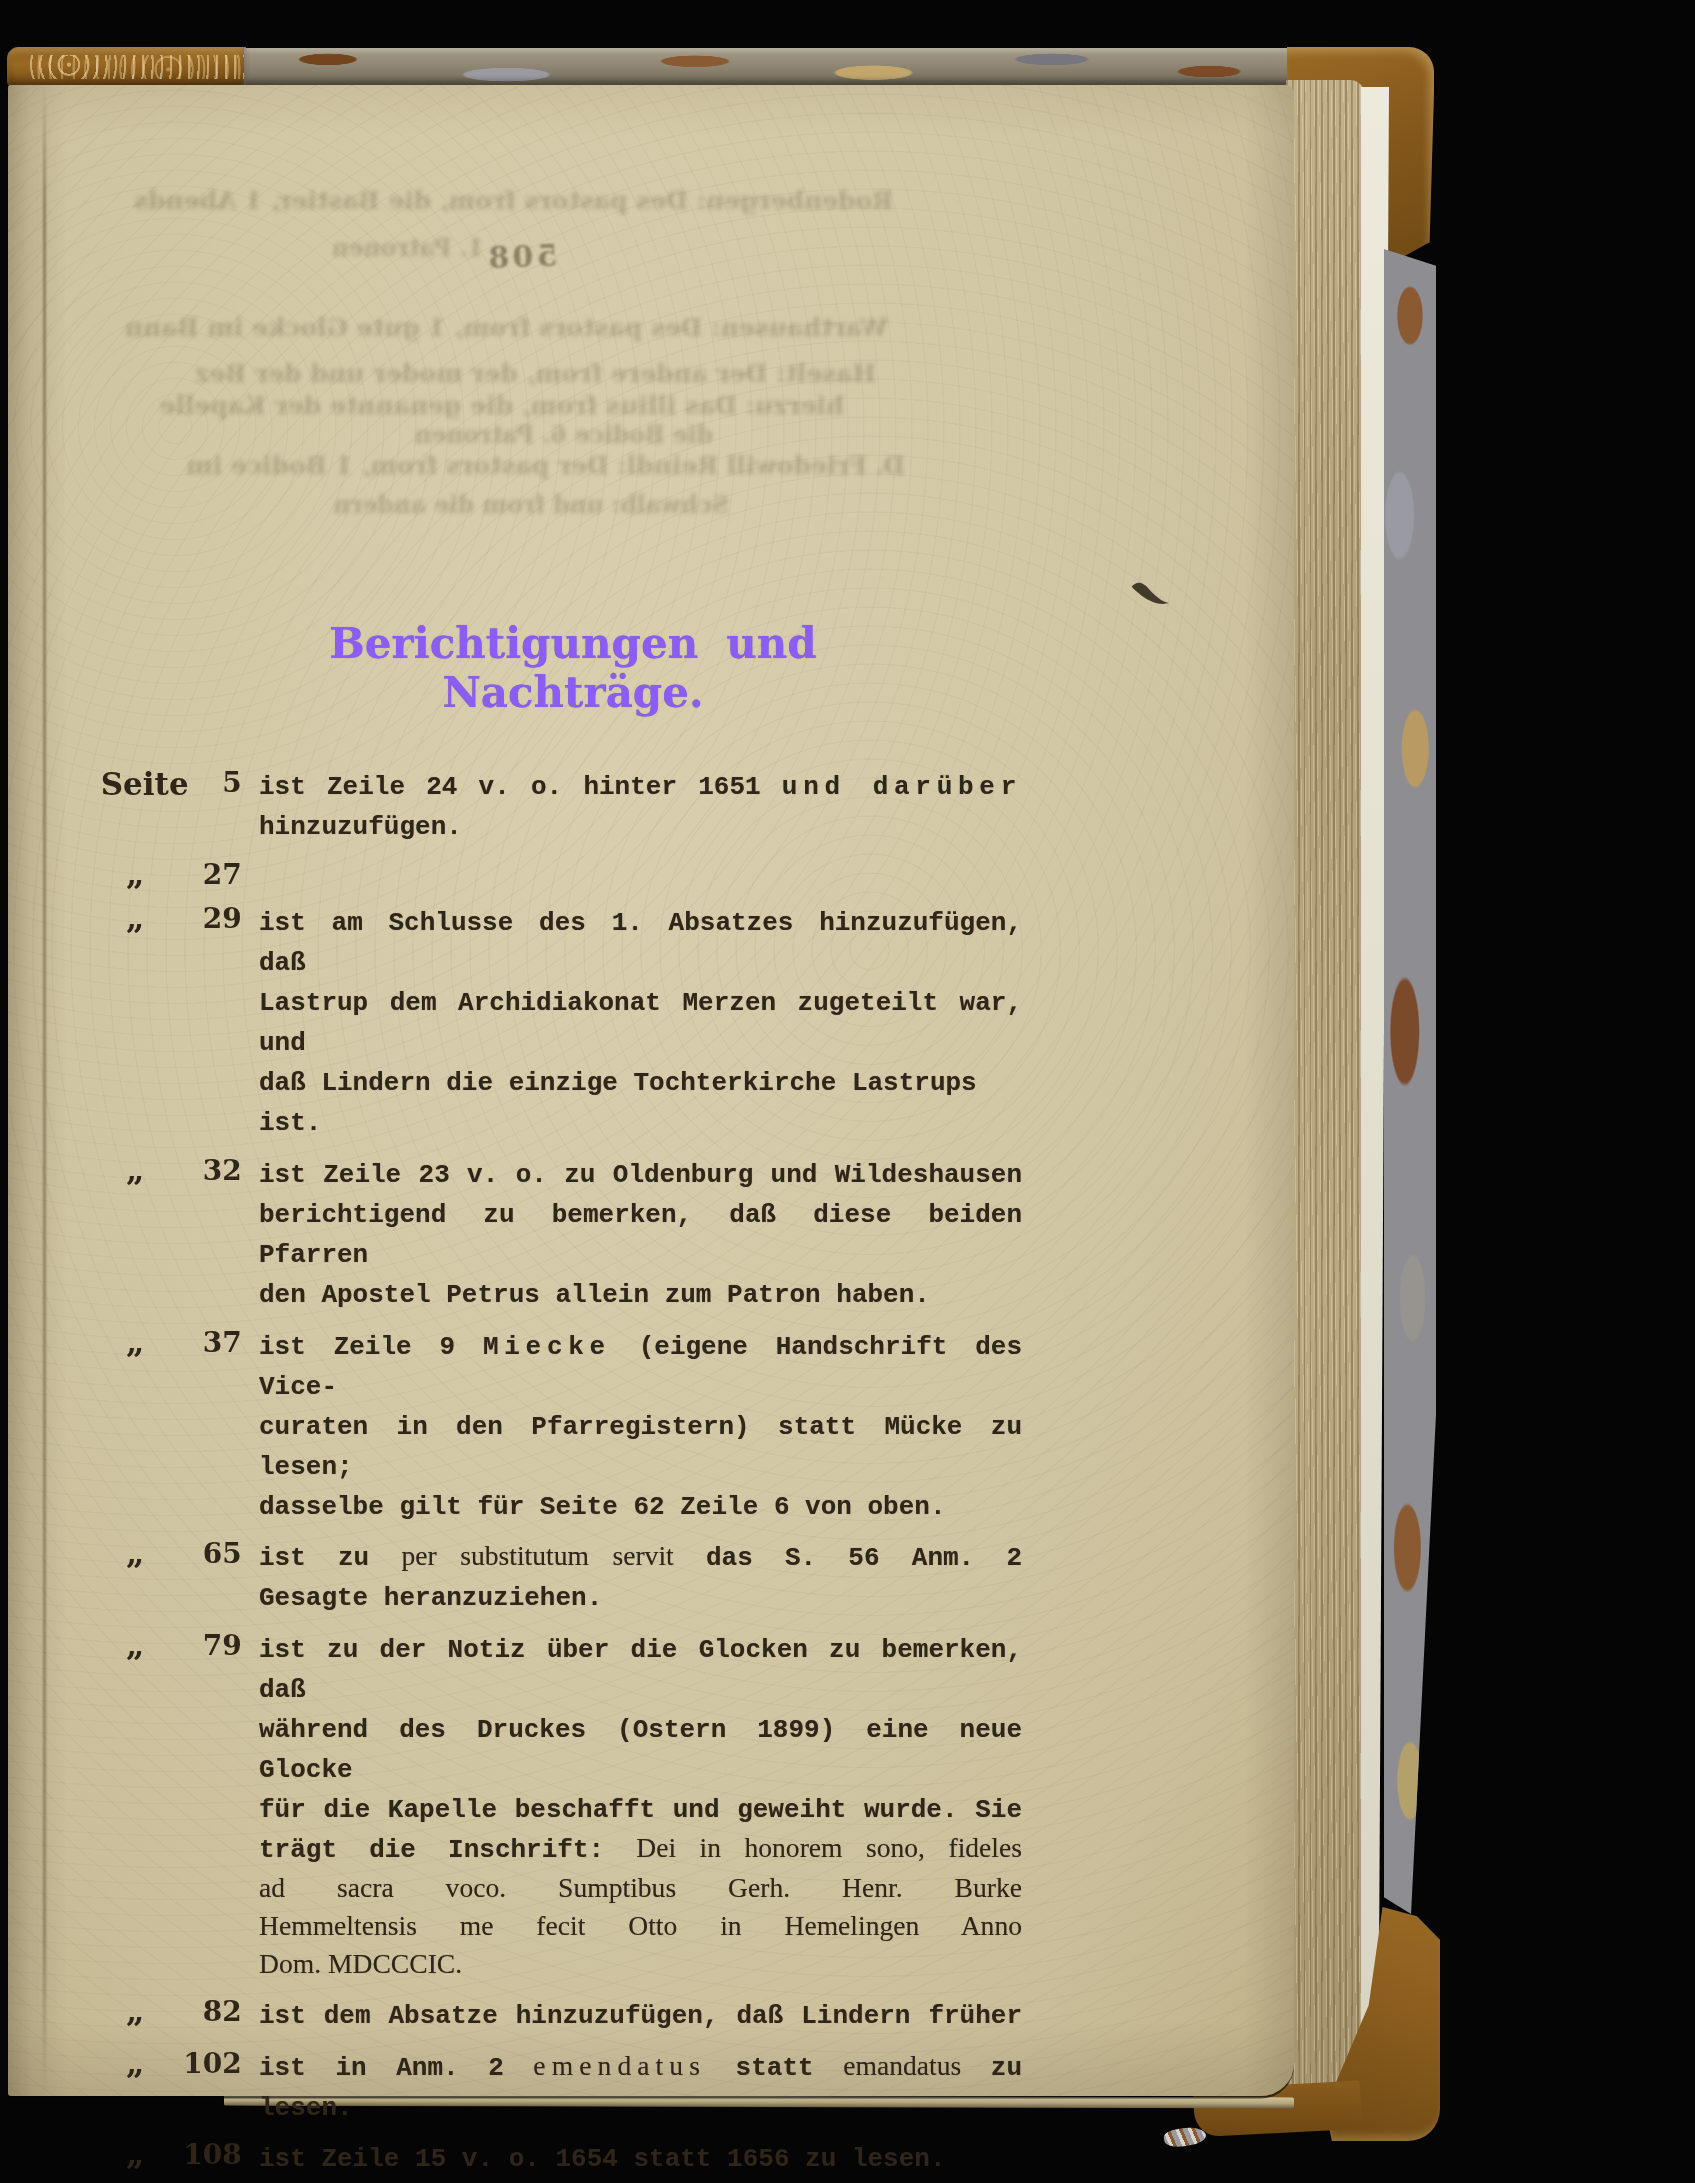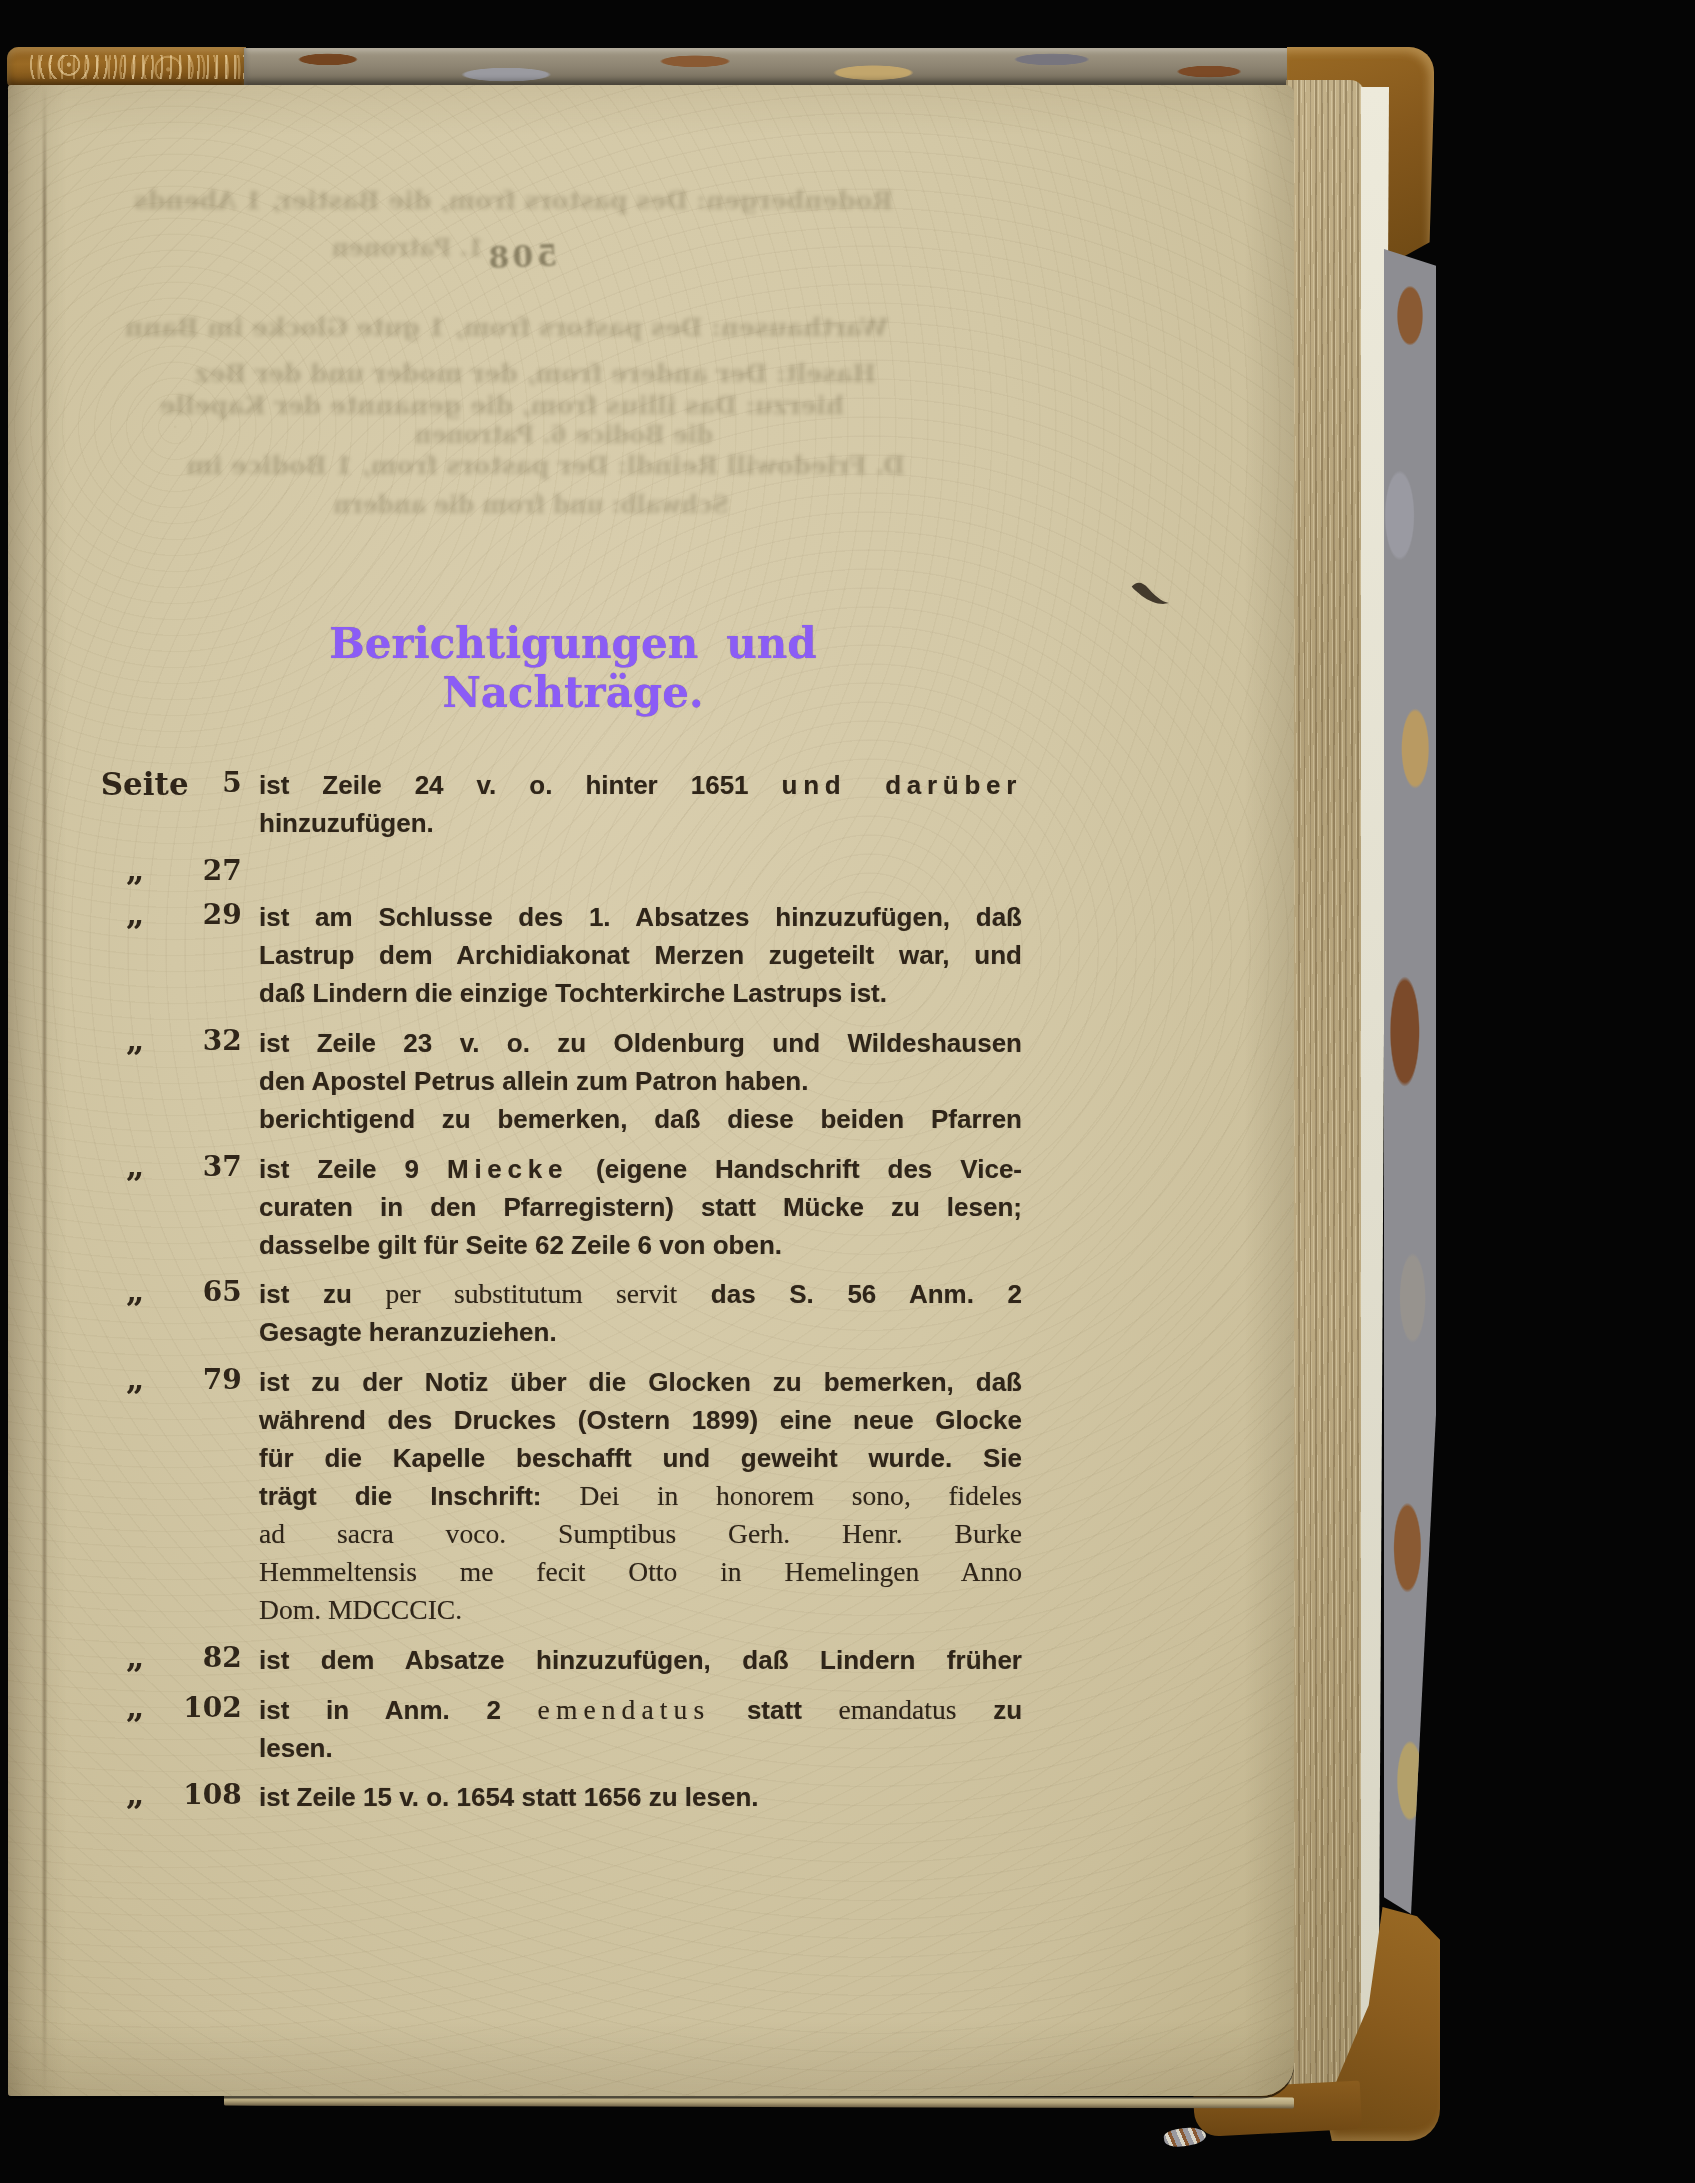--- a/index.html
+++ b/index.html
@@ -99,21 +99,21 @@
     text-shadow:0 0 0.8px rgba(44,35,22,.45);}
   .content{position:absolute;left:99px;top:766px;width:923px;color:#2f2519;}
   .row{display:grid;grid-template-columns:79px 67px 1fr;margin-bottom:11.7px;}
   .lbl{font-size:31px;font-weight:700;padding-left:1.7px;}
   .lbl.ditto{padding-left:27px;font-size:32px;line-height:33px;}
   .num{font-size:28px;font-weight:700;text-align:right;padding-right:3.3px;
     font-family:"DejaVu Serif",serif;}
   .txt{padding-left:14px;}
   .ln{font-size:26px;line-height:38px;text-shadow:0 0 0.8px rgba(47,37,25,.35);}
   .ln.j{text-align:justify;text-align-last:justify;}
-  .seg-f{font-family:Liberation Sans, sans-serif;font-weight:700;margin-top:8px;}
+  .seg-f{font-family:Liberation Mono, monospace;font-weight:700;margin-top:8px;}
   .seg-a{font-family:"Liberation Serif",serif;font-weight:400;font-size:27.6px;}
   .sp{letter-spacing:.22em;}
 
   .ink-mark{position:absolute;left:1130px;top:580px;width:43px;height:33px;}
 </style>
 </head>
 <body>
 
 <div id="scene">
 
@@ -170,22 +170,22 @@
           <div class="ln j"><span class="seg-f">ist am Schlusse des 1. Absatzes hinzuzufügen, daß</span></div>
           <div class="ln j"><span class="seg-f">Lastrup dem Archidiakonat Merzen zugeteilt war, und</span></div>
           <div class="ln"><span class="seg-f">daß Lindern die einzige Tochterkirche Lastrups ist.</span></div>
         </div>
       </div>
       <div class="row">
         <div class="lbl ditto">„</div>
         <div class="num">32</div>
         <div class="txt">
           <div class="ln j"><span class="seg-f">ist Zeile 23 v. o. zu Oldenburg und Wildeshausen</span></div>
+          <div class="ln j"><span class="seg-f">berichtigend zu bemerken, daß diese beiden Pfarren</span></div>
           <div class="ln"><span class="seg-f">den Apostel Petrus allein zum Patron haben.</span></div>
-          <div class="ln j"><span class="seg-f">berichtigend zu bemerken, daß diese beiden Pfarren</span></div>
         </div>
       </div>
       <div class="row">
         <div class="lbl ditto">„</div>
         <div class="num">37</div>
         <div class="txt">
           <div class="ln j"><span class="seg-f">ist Zeile 9 </span><span class="seg-f sp">Miecke</span><span class="seg-f"> (eigene Handschrift des Vice-</span></div>
           <div class="ln j"><span class="seg-f">curaten in den Pfarregistern) statt Mücke zu lesen;</span></div>
           <div class="ln"><span class="seg-f">dasselbe gilt für Seite 62 Zeile 6 von oben.</span></div>
         </div>

